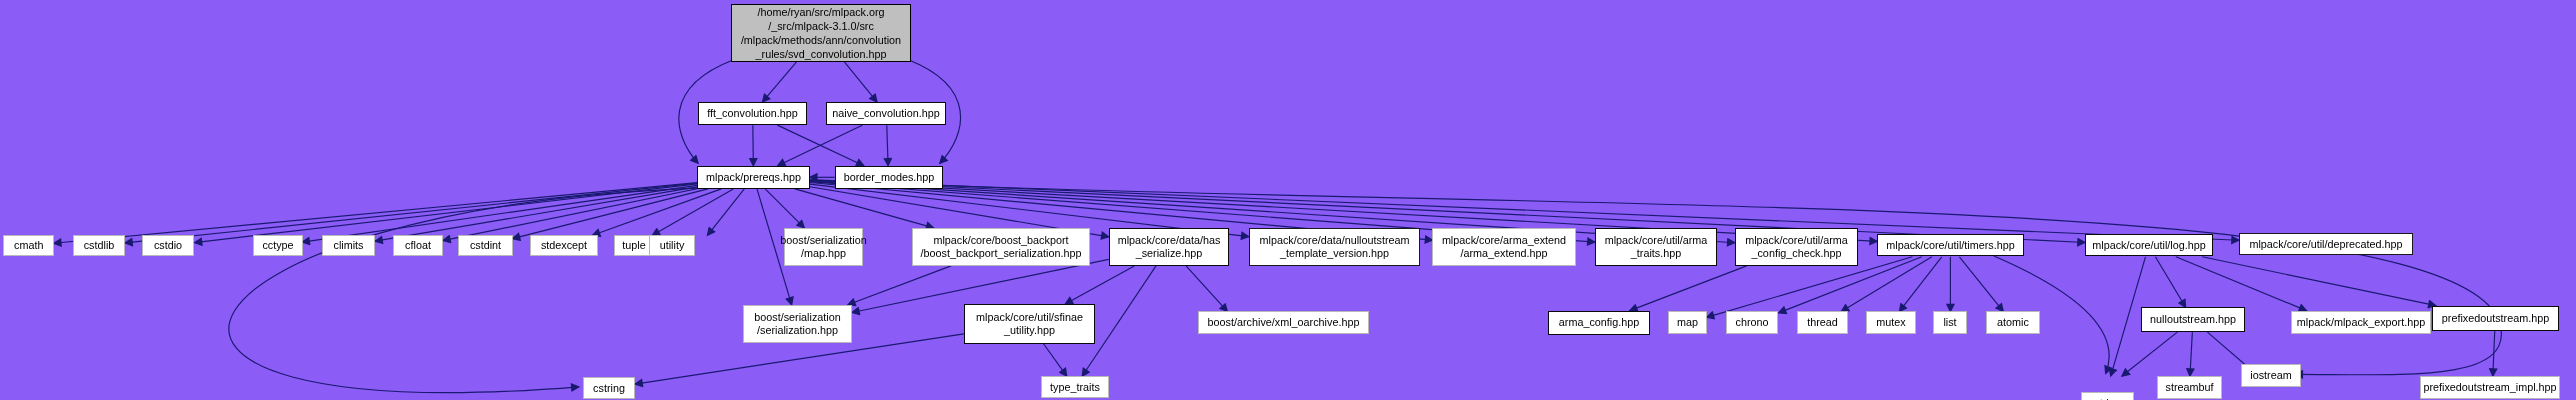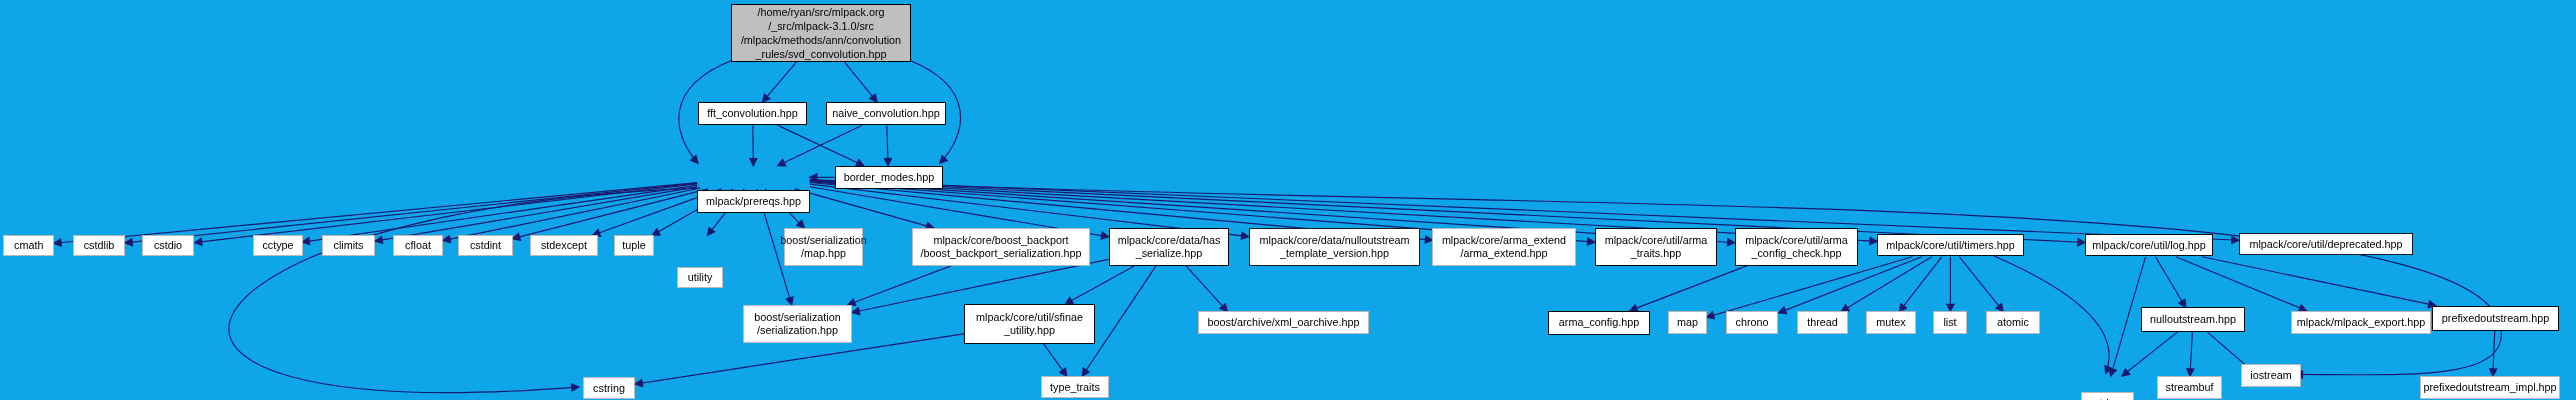--- a/index.html
+++ b/index.html
@@ -1,16 +1,16 @@
 <!DOCTYPE html>
 <html style="font-size:13.2px"><head>
 <meta charset="utf-8">
 <style>
   html,body{margin:0;padding:0;background:#ffffff;}
-  .graph{position:relative;width:2576px;height:401px;background:#0ea5e9;overflow:hidden;
+  .graph{position:relative;width:2576px;height:401px;background:#8b5cf6;overflow:hidden;
          font-family:"Liberation Sans","DejaVu Sans",sans-serif;}
   .edges{position:absolute;left:0;top:0;width:2576px;height:401px;}
   .edge{stroke:#191970;stroke-width:1.4;fill:none;}
   .node{position:absolute;box-sizing:border-box;display:flex;align-items:center;justify-content:center;
         text-align:center;background:#ffffff;border:0.8px solid #b9b9b9;color:#000;
         font-size:10.8px;line-height:13.2px;white-space:pre-line;padding:0 1.7px;}
   .node.linked{border:0.8px solid #1a1a1a;}
   .node.bold{border:1.7px solid #0a0a0a;}
   .node.root{background:#bfbfbf;border:0.8px solid #000;line-height:14px;}
 </style>
@@ -82,32 +82,32 @@
         <path d="M 3012.875,399 L 3010.5833333333335,454" class="edge" marker-end="url(#arrow)"></path>
       </g>
   </svg>
   <div>
       <div class="node root" style="left: 731px; top: 4.1px; width: 180px; height: 58px;">/home/ryan/src/mlpack.org
 /_src/mlpack-3.1.0/src
 /mlpack/methods/ann/convolution
 _rules/svd_convolution.hpp</div>
       <div class="node bold" style="left: 698px; top: 102px; width: 109px; height: 23px;">fft_convolution.hpp</div>
       <div class="node bold" style="left: 826px; top: 102px; width: 120px; height: 23px;">naive_convolution.hpp</div>
-      <div class="node bold" style="left: 697px; top: 166px; width: 113px; height: 23px; margin-top: 24px;">mlpack/prereqs.hpp</div>
+      <div class="node bold" style="left: 697px; top: 166px; width: 113px; height: 23px;">mlpack/prereqs.hpp</div>
       <div class="node bold" style="left: 835px; top: 166px; width: 108px; height: 23px;">border_modes.hpp</div>
       <div class="node plain" style="left: 3.3px; top: 235px; width: 51px; height: 21px;">cmath</div>
       <div class="node plain" style="left: 73px; top: 235px; width: 52px; height: 21px;">cstdlib</div>
       <div class="node plain" style="left: 142px; top: 235px; width: 52px; height: 21px;">cstdio</div>
       <div class="node plain" style="left: 253px; top: 235px; width: 50px; height: 21px;">cctype</div>
       <div class="node plain" style="left: 322px; top: 235px; width: 53px; height: 21px;">climits</div>
       <div class="node plain" style="left: 393px; top: 235px; width: 50px; height: 21px;">cfloat</div>
       <div class="node plain" style="left: 458px; top: 235px; width: 55px; height: 21px;">cstdint</div>
       <div class="node plain" style="left: 530px; top: 235px; width: 68px; height: 21px;">stdexcept</div>
       <div class="node plain" style="left: 614px; top: 235px; width: 40px; height: 21px;">tuple</div>
-      <div class="node plain" style="left: 677px; top: 235px; width: 46px; height: 21px; margin-top: 32px;">utility</div>
+      <div class="node plain" style="left: 649px; top: 235px; width: 46px; height: 21px;">utility</div>
       <div class="node plain" style="left: 784px; top: 228px; width: 79px; height: 38px;">boost/serialization
 /map.hpp</div>
       <div class="node plain" style="left: 912px; top: 228px; width: 178px; height: 38px;">mlpack/core/boost_backport
 /boost_backport_serialization.hpp</div>
       <div class="node bold" style="left: 1109px; top: 228px; width: 120px; height: 38px;">mlpack/core/data/has
 _serialize.hpp</div>
       <div class="node linked" style="left: 1249px; top: 228px; width: 171px; height: 38px;">mlpack/core/data/nulloutstream
 _template_version.hpp</div>
       <div class="node plain" style="left: 1432px; top: 228px; width: 144px; height: 38px;">mlpack/core/arma_extend
 /arma_extend.hpp</div>

